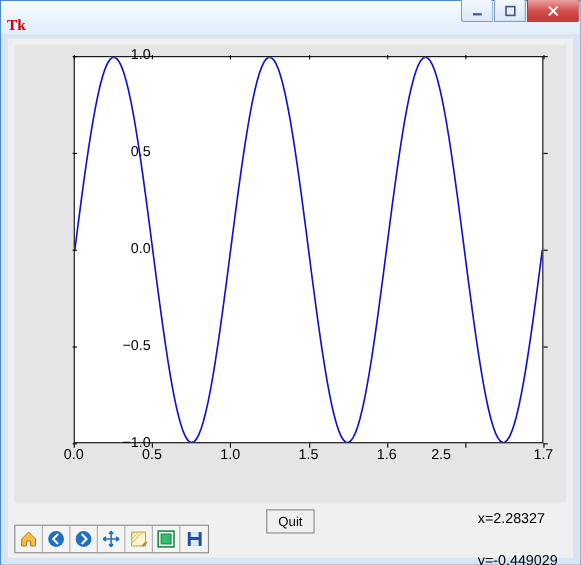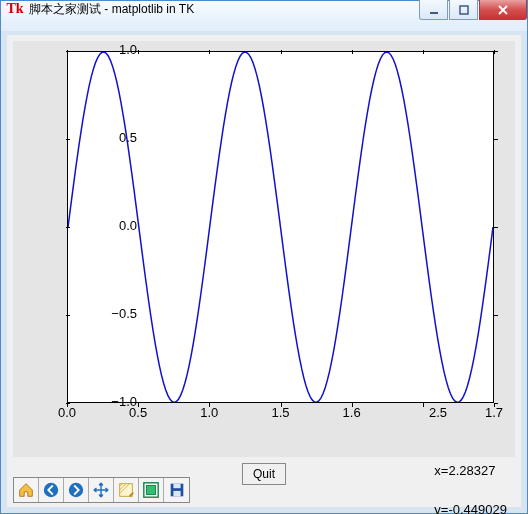--- a/index.html
+++ b/index.html
@@ -1,20 +1,20 @@
 <!DOCTYPE html>
 <html><head>
 <meta charset="utf-8">
 <style>
   * { box-sizing: border-box; margin: 0; padding: 0; }
   html, body { width: 528px; height: 514px; font-family: "Segoe UI", Tahoma, sans-serif; font-size: 12px; overflow: hidden; }
   body { background: #fff; }
 
   .window { width: 528px; height: 514px; border: 1px solid #4a8ad0; background: #fff; position: relative; }
-  .titlebar { height: 46px; background: linear-gradient(to bottom, #f7fbff, #e6f0fb, #dfeafa); border-bottom: 1px solid #b8c8de; display: flex; align-items: flex-start; padding-left: 6px; position: relative; }
+  .titlebar { height: 46px; background: linear-gradient(to bottom, #f7fbff, #e6f0fb, #dfeafa); border-bottom: 1px solid #b8c8de; display: flex; align-items: center; padding-left: 6px; position: relative; }
   .titlebar .tk-icon { width: 16px; height: 16px; margin-right: 6px; color: #d40000; font-weight: bold; font-family: serif; font-size: 14px; display: flex; align-items: center; justify-content: center; }
   .titlebar .title-text { font-size: 12px; color: #000; }
   .win-controls { position: absolute; right: 0; top: -1px; display: flex; height: 22px; }
   .win-btn { width: 29px; height: 20px; margin-left: 0; border: 1px solid #7a9cc6; border-top: none; background: linear-gradient(to bottom, #f3f8fe, #dbe8f8); display: flex; align-items: center; justify-content: center; color: #405a80; position: relative; }
   .win-btn + .win-btn { margin-left: 1px; }
   .win-btn.min { border-bottom-left-radius: 3px; }
   .win-btn.close { width: 48px; background: linear-gradient(to bottom, #e9a0a0, #d45252, #c83232); border-color: #a04040; color: #fff; border-bottom-right-radius: 3px; }
   .win-btn svg { width: 12px; height: 12px; }
 
   .client { position: absolute; top: 30px; left: 0; right: 0; bottom: 0; background: #f0f0f0; border: 6px solid #d7e4f2; border-top-width: 4px; }
@@ -42,21 +42,20 @@
   .tool-btn svg { width: 18px; height: 18px; }
 
   .status { margin-left: auto; margin-right: 8px; font-size: 13px; display: flex; gap: 24px; color: #000; flex-direction: column; }
 </style>
 </head>
 <body>
 
 <div class="window">
   <div class="titlebar">
     <div class="tk-icon">Tk</div>
-    <div class="title-text">脚本之家测试 - matplotlib in TK</div>
     <div class="win-controls">
       <div class="win-btn min">
         <svg viewBox="0 0 12 12">
             <rect x="2" y="8" width="8" height="2" fill="currentColor"></rect>
           </svg>
       </div>
       <div class="win-btn max">
         <svg viewBox="0 0 12 12">
             <rect x="2" y="2" width="8" height="8" fill="none" stroke="currentColor" stroke-width="1.5"></rect>
           </svg>
@@ -101,21 +100,21 @@
           <div class="tick-mark-x2" style="left: 125.167px;"></div>
           <div class="xtick" style="left: 196.333px;">1.0</div>
           <div class="tick-mark-x" style="left: 196.333px;"></div>
           <div class="tick-mark-x2" style="left: 196.333px;"></div>
           <div class="xtick" style="left: 267.5px;">1.5</div>
           <div class="tick-mark-x" style="left: 267.5px;"></div>
           <div class="tick-mark-x2" style="left: 267.5px;"></div>
           <div class="xtick" style="left: 338.667px;">1.6</div>
           <div class="tick-mark-x" style="left: 338.667px;"></div>
           <div class="tick-mark-x2" style="left: 338.667px;"></div>
-          <div class="xtick" style="left: 425px;">2.5</div>
+          <div class="xtick" style="left: 388px;">2.5</div>
           <div class="tick-mark-x" style="left: 409.833px;"></div>
           <div class="tick-mark-x2" style="left: 409.833px;"></div>
           <div class="xtick" style="left: 481px;">1.7</div>
           <div class="tick-mark-x" style="left: 481px;"></div>
           <div class="tick-mark-x2" style="left: 481px;"></div>
         </div>
     </div>
 
     <div class="quit-row">
       <button class="quit-btn">Quit</button>

